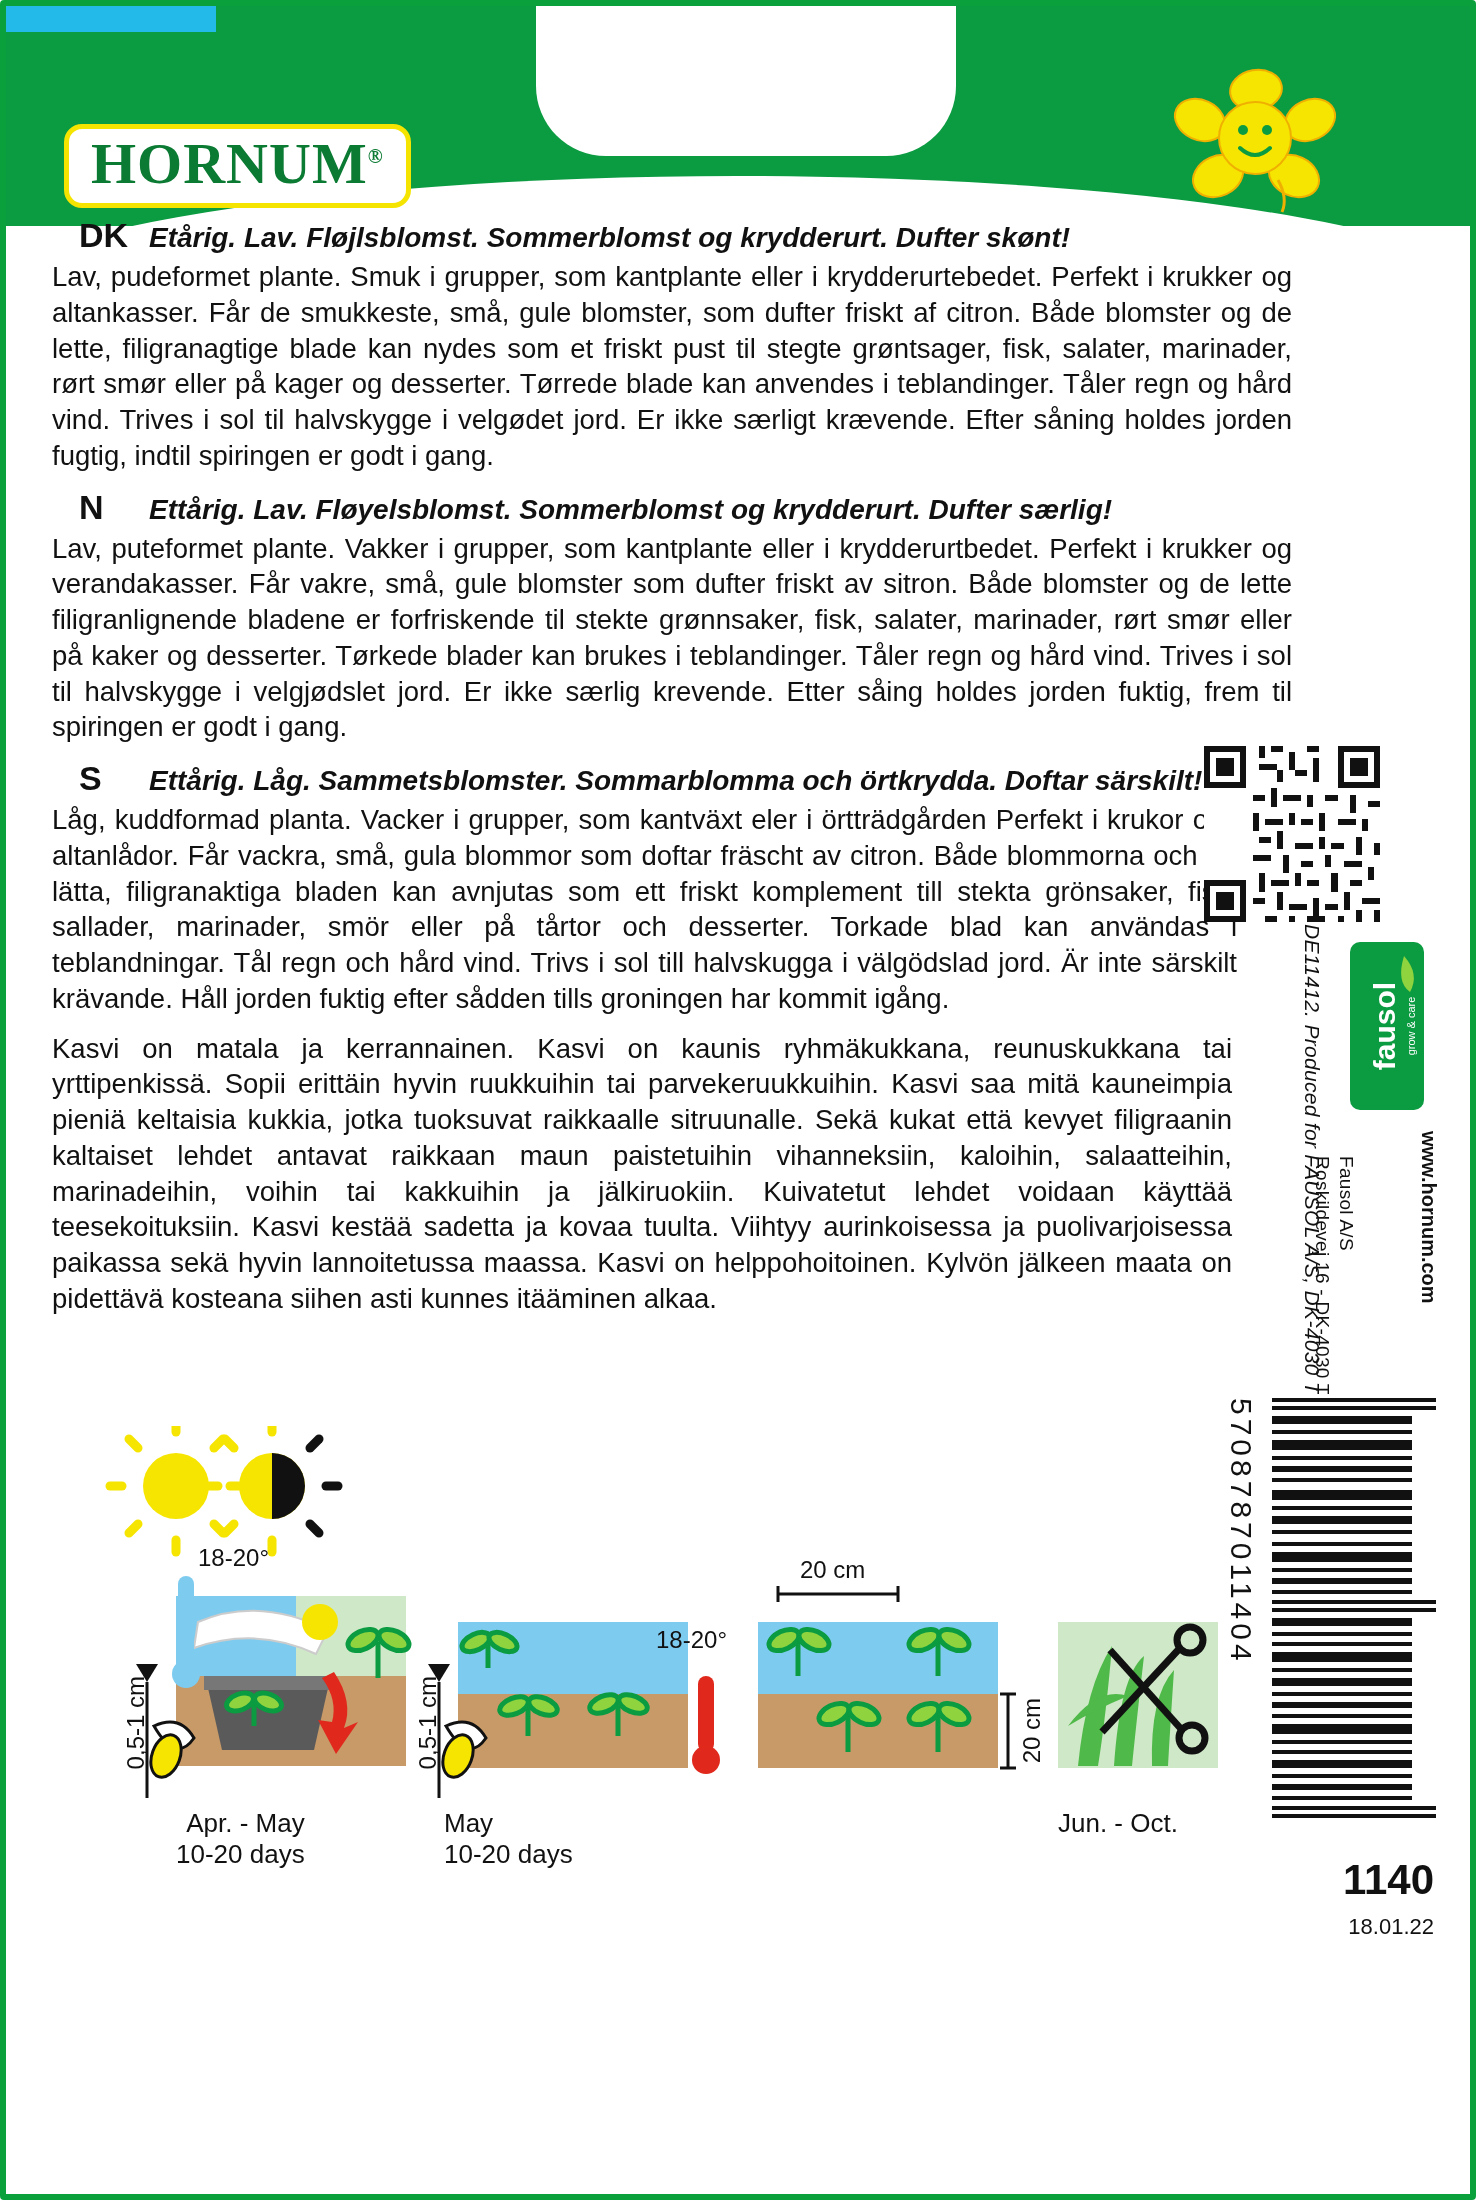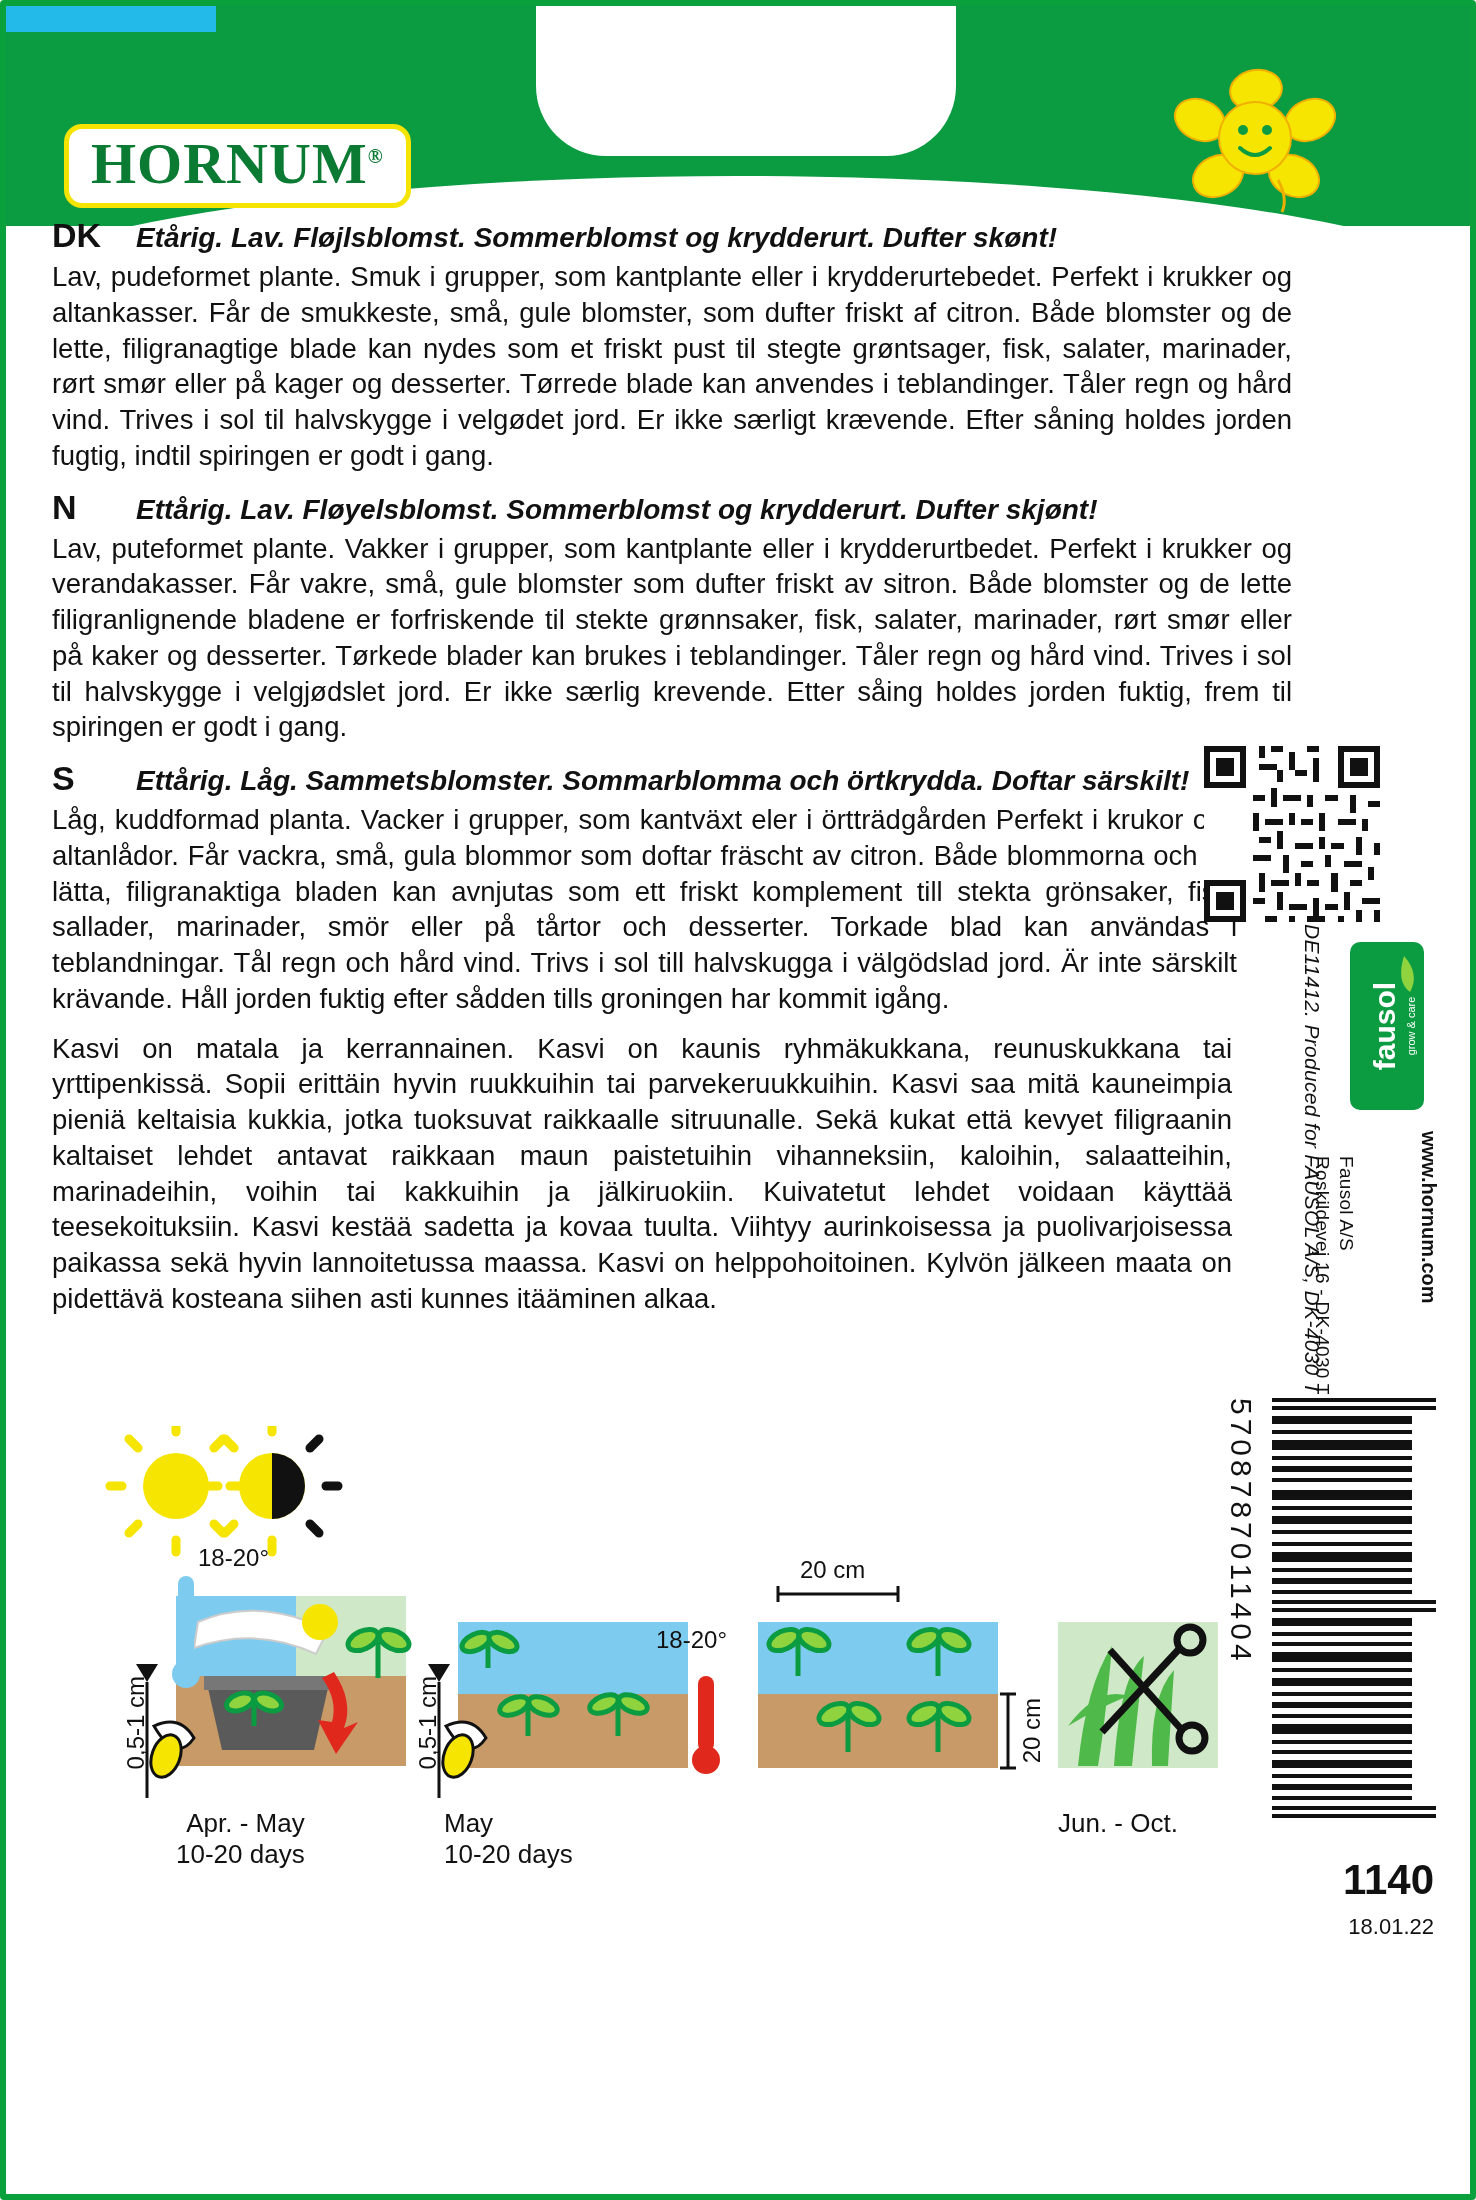--- a/index.html
+++ b/index.html
@@ -83,22 +83,23 @@
   
   .content {
     position: absolute;
     left: 46px; top: 210px;
     width: 1390px;
   }
   .lang-block { margin-bottom: 14px; }
   .lang-head {
     display: flex;
     align-items: baseline;
-    gap: 18px;
+    gap: 4px;
     margin-bottom: 4px;
+    margin-left: 27px;
   }
   .lang-code {
     font-size: 34px;
     font-weight: bold;
     color: #111;
     min-width: 66px;
   }
   .lang-title {
     font-size: 28px;
     font-weight: bold;
@@ -244,21 +245,21 @@
       <div class="lang-head">
         <span class="lang-code">DK</span>
         <span class="lang-title">Etårig. Lav. Fløjlsblomst. Sommerblomst og krydderurt. Dufter skønt!</span>
       </div>
       <div class="lang-body">Lav, pudeformet plante. Smuk i grupper, som kantplante eller i krydderurtebedet. Perfekt i krukker og altankasser. Får de smukkeste, små, gule blomster, som dufter friskt af citron. Både blomster og de lette, filigranagtige blade kan nydes som et friskt pust til stegte grøntsager, fisk, salater, marinader, rørt smør eller på kager og desserter. Tørrede blade kan anvendes i teblandinger. Tåler regn og hård vind. Trives i sol til halvskygge i velgødet jord. Er ikke særligt krævende. Efter såning holdes jorden fugtig, indtil spiringen er godt i gang.</div>
     </div>
 
     <div class="lang-block" id="lang-n">
       <div class="lang-head">
         <span class="lang-code">N</span>
-        <span class="lang-title">Ettårig. Lav. Fløyelsblomst. Sommerblomst og krydderurt. Dufter skjønt!</span>
+        <span class="lang-title">Ettårig. Lav. Fløyelsblomst. Sommerblomst og krydderurt. Dufter særlig!</span>
       </div>
       <div class="lang-body">Lav, puteformet plante. Vakker i grupper, som kantplante eller i krydderurtbedet. Perfekt i krukker og verandakasser. Får vakre, små, gule blomster som dufter friskt av sitron. Både blomster og de lette filigranlignende bladene er forfriskende til stekte grønnsaker, fisk, salater, marinader, rørt smør eller på kaker og desserter. Tørkede blader kan brukes i teblandinger. Tåler regn og hård vind. Trives i sol til halvskygge i velgjødslet jord. Er ikke særlig krevende. Etter såing holdes jorden fuktig, frem til spiringen er godt i gang.</div>
     </div>
 
     <div class="lang-block" id="lang-s">
       <div class="lang-head">
         <span class="lang-code">S</span>
         <span class="lang-title">Ettårig. Låg. Sammetsblomster. Sommarblomma och örtkrydda. Doftar särskilt!</span>
       </div>
       <div class="lang-body">Låg, kuddformad planta. Vacker i grupper, som kantväxt eler i örtträdgården Perfekt i krukor och altanlådor. Får vackra, små, gula blommor som doftar fräscht av citron. Både blommorna och de lätta, filigranaktiga bladen kan avnjutas som ett friskt komplement till stekta grönsaker, fisk, sallader, marinader, smör eller på tårtor och desserter. Torkade blad kan användas i teblandningar. Tål regn och hård vind. Trivs i sol till halvskugga i välgödslad jord. Är inte särskilt krävande. Håll jorden fuktig efter sådden tills groningen har kommit igång.</div>

